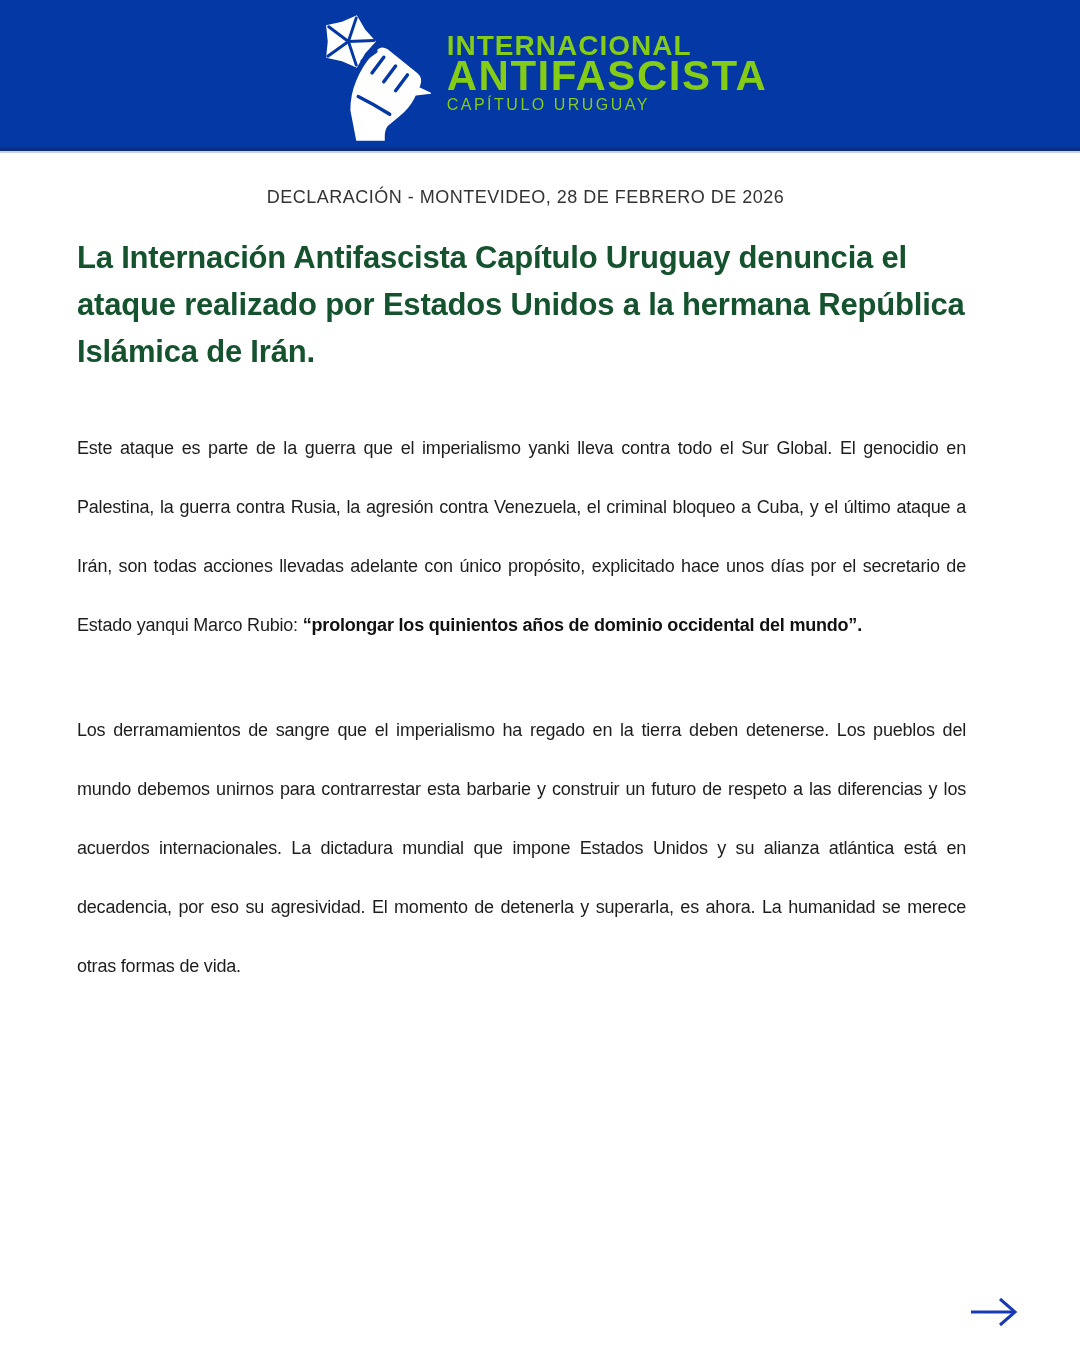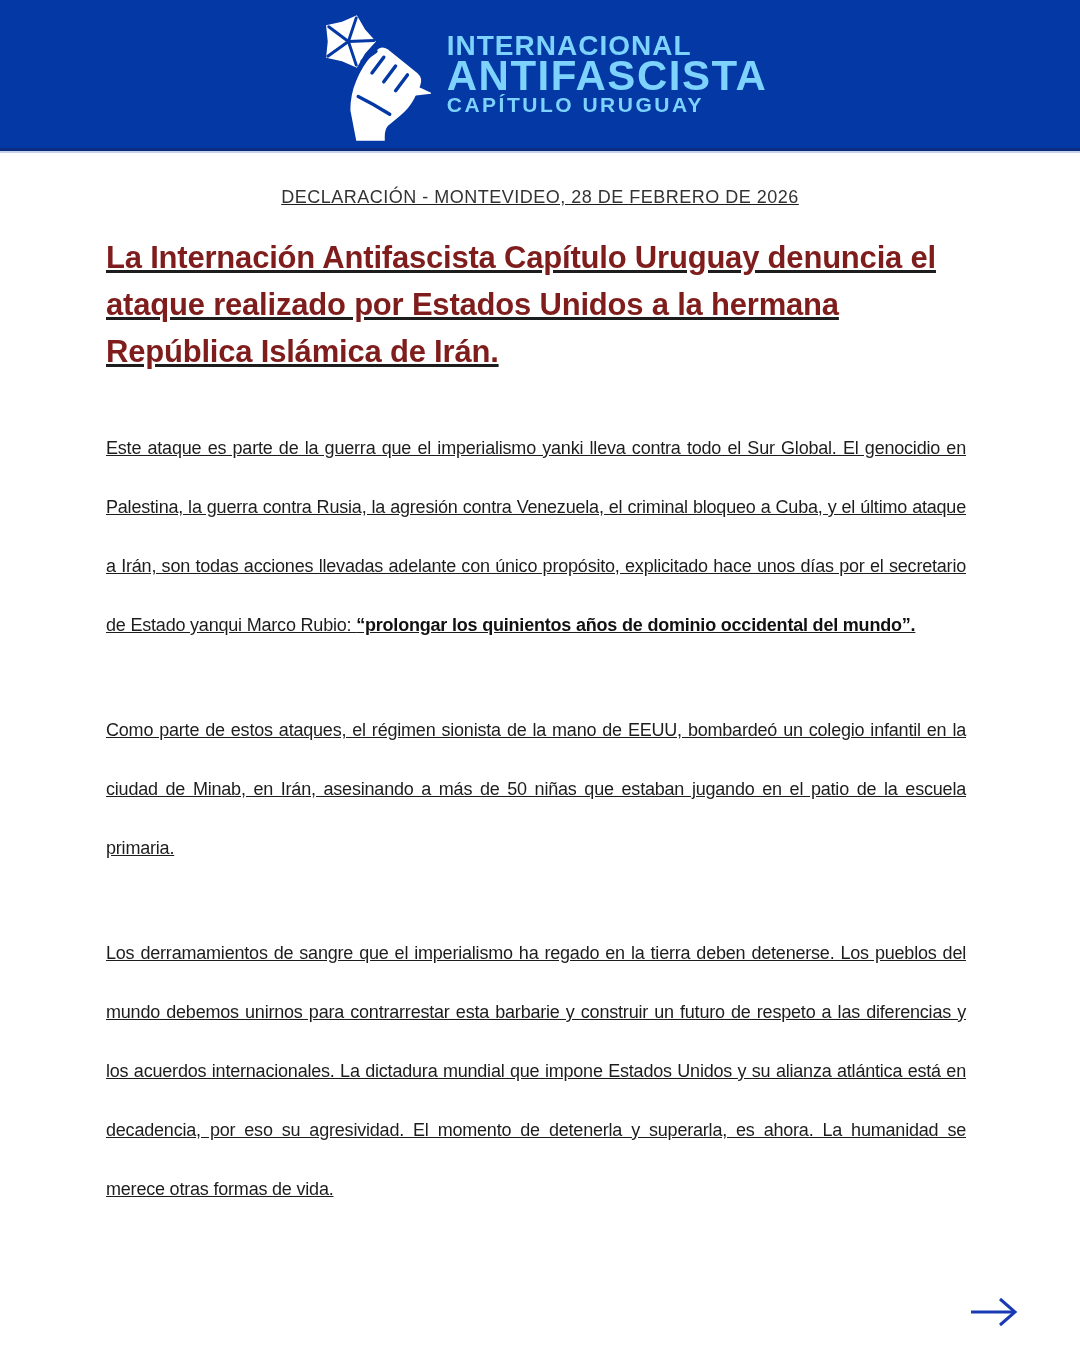--- a/index.html
+++ b/index.html
@@ -14,35 +14,35 @@
   
   .banner{
     height:148px;
     background:#0438a4;
     display:flex;align-items:center;justify-content:center;
   }
   .banner-edge-dark{height:3px;background:#0b2d7f;}
   .banner-edge-light{height:2px;background:#c7d0ed;}
   .logo{display:flex;align-items:center;gap:16px;}
   .logo .fist{width:118px;height:124px;display:block;}
-  .logo-text{color:#7dd3fc;text-align:left;}
+  .logo-text{color:#84cc16;text-align:left;}
   .logo-line1{font-size:28px;font-weight:bold;letter-spacing:1px;line-height:29px;}
   .logo-line2{font-size:42px;font-weight:bold;letter-spacing:1.5px;line-height:32px;}
-  .logo-line3{font-size:21px;font-weight:bold;letter-spacing:2.5px;line-height:26px;}
+  .logo-line3{font-size:16px;font-weight:normal;letter-spacing:2.5px;line-height:26px;}
   
-  .content{padding:34px 106px 0 106px;color:#1d1d1d;text-decoration:underline;}
+  .content{padding:34px 106px 0 77px;color:#1d1d1d;}
   .kicker{
     text-align:center;
     font-size:18px;letter-spacing:.5px;
     color:#333333;
     margin:0 0 26px 0;
     font-weight:400;
   }
   .title{
-    font-size:31px;font-weight:bold;color:#7f1d1d;
+    font-size:31px;font-weight:bold;color:#14532d;
     line-height:47px;margin:0 0 44px 0;
     letter-spacing:-.2px;
   }
   .para{
     font-size:18px;line-height:59px;
     text-align:justify;
     margin:0 8px 46px 0;
     letter-spacing:-.2px;
     color:#1d1d1d;
   }
@@ -97,21 +97,20 @@
   <div class="banner-edge-dark"></div>
   <div class="banner-edge-light"></div>
 
   <main class="content">
     <p class="kicker">DECLARACIÓN - MONTEVIDEO, 28 DE FEBRERO DE 2026</p>
 
     <h1 class="title">La Internación Antifascista Capítulo Uruguay denuncia el ataque realizado por Estados Unidos a la hermana República Islámica de Irán.</h1>
 
     <p class="para"><span>Este ataque es parte de la guerra que el imperialismo yanki lleva contra todo el Sur Global. El genocidio en Palestina, la guerra contra Rusia, la agresión contra Venezuela, el criminal bloqueo a Cuba, y el último ataque a Irán, son todas acciones llevadas adelante con único propósito, explicitado hace unos días por el secretario de Estado yanqui Marco Rubio: </span><strong>“prolongar los quinientos años de dominio occidental del mundo”.</strong></p>
 
-    <p class="para"><span>Como parte de estos ataques, el régimen sionista de la mano de EEUU, bombardeó un colegio infantil en la ciudad de Minab, en Irán, asesinando a más de 50 niñas que estaban jugando en el patio de la escuela primaria.</span></p>
 
 
     <p class="para"><span>Los derramamientos de sangre que el imperialismo ha regado en la tierra deben detenerse. Los pueblos del mundo debemos unirnos para contrarrestar esta barbarie y construir un futuro de respeto a las diferencias y los acuerdos internacionales. La dictadura mundial que impone Estados Unidos y su alianza atlántica está en decadencia, por eso su agresividad. El momento de detenerla y superarla, es ahora. La humanidad se merece otras formas de vida.</span></p>
   </main>
 
   <button class="next-arrow" aria-label="next">
     <svg viewBox="0 0 56 36" xmlns="http://www.w3.org/2000/svg">
       <g stroke="#1a3ab4" stroke-width="3" fill="none">
         <path d="M3,18 L46,18"></path>
         <path d="M32,5 L47,18 L32,31"></path>

